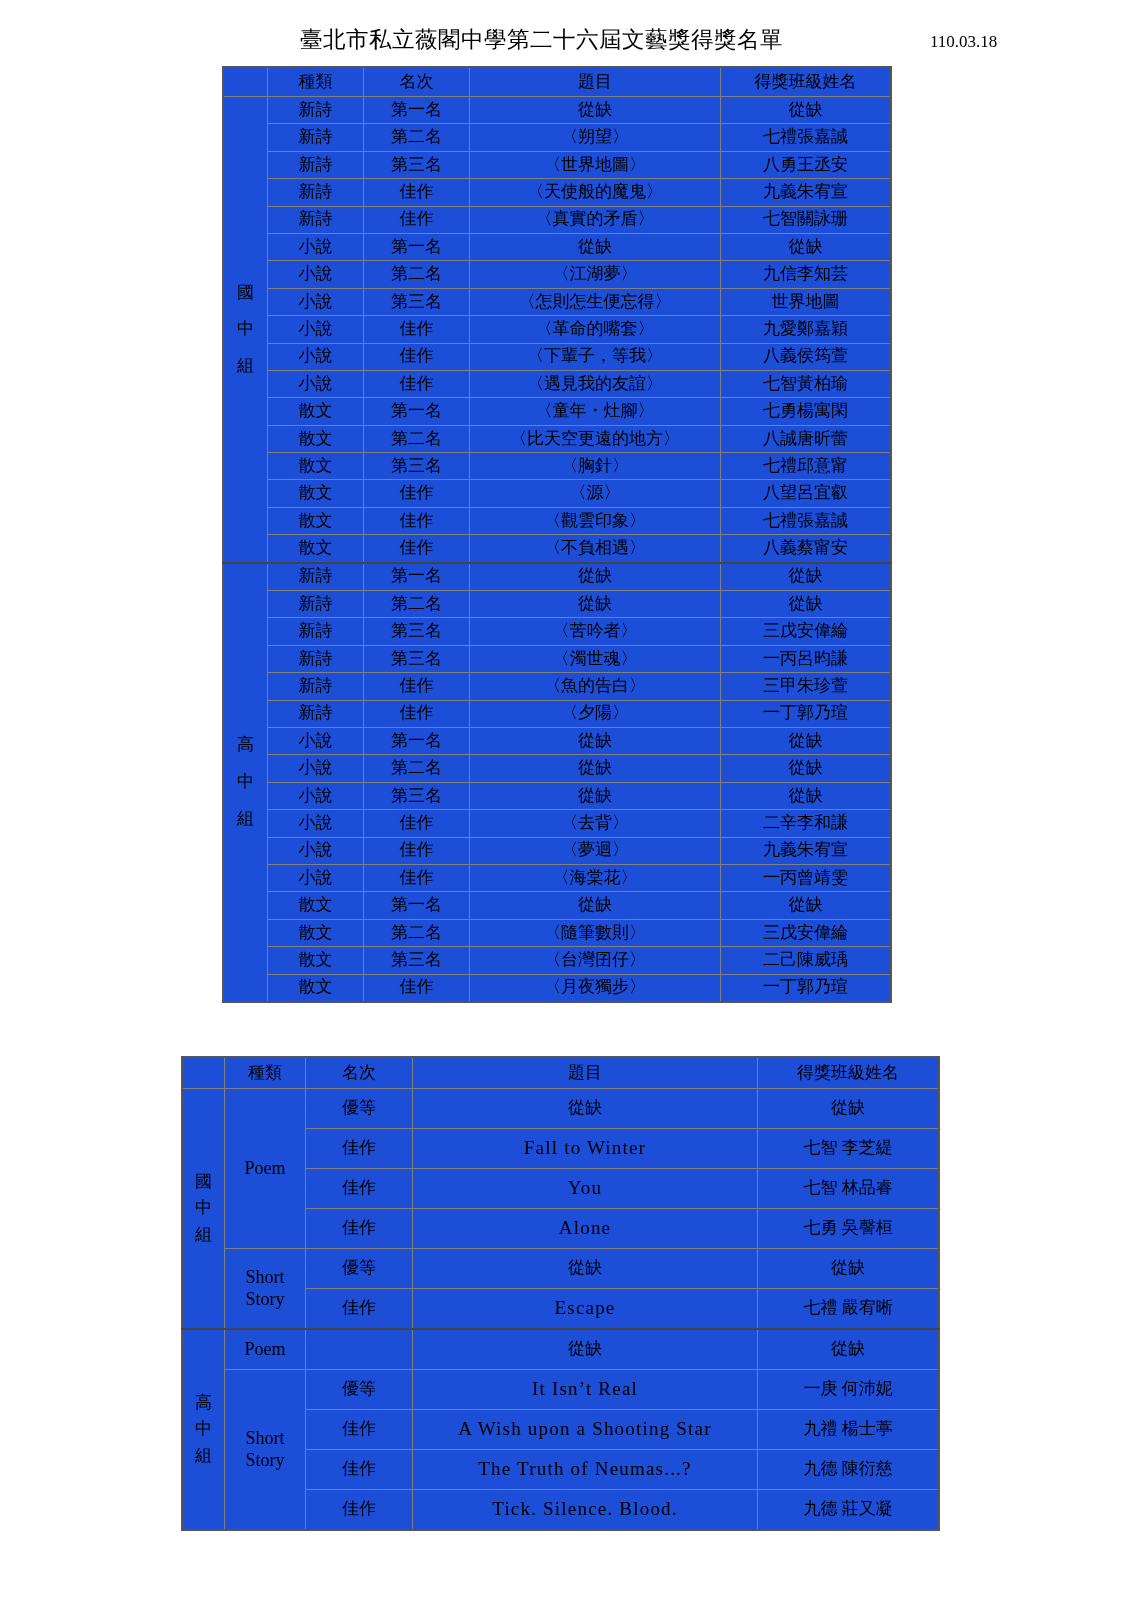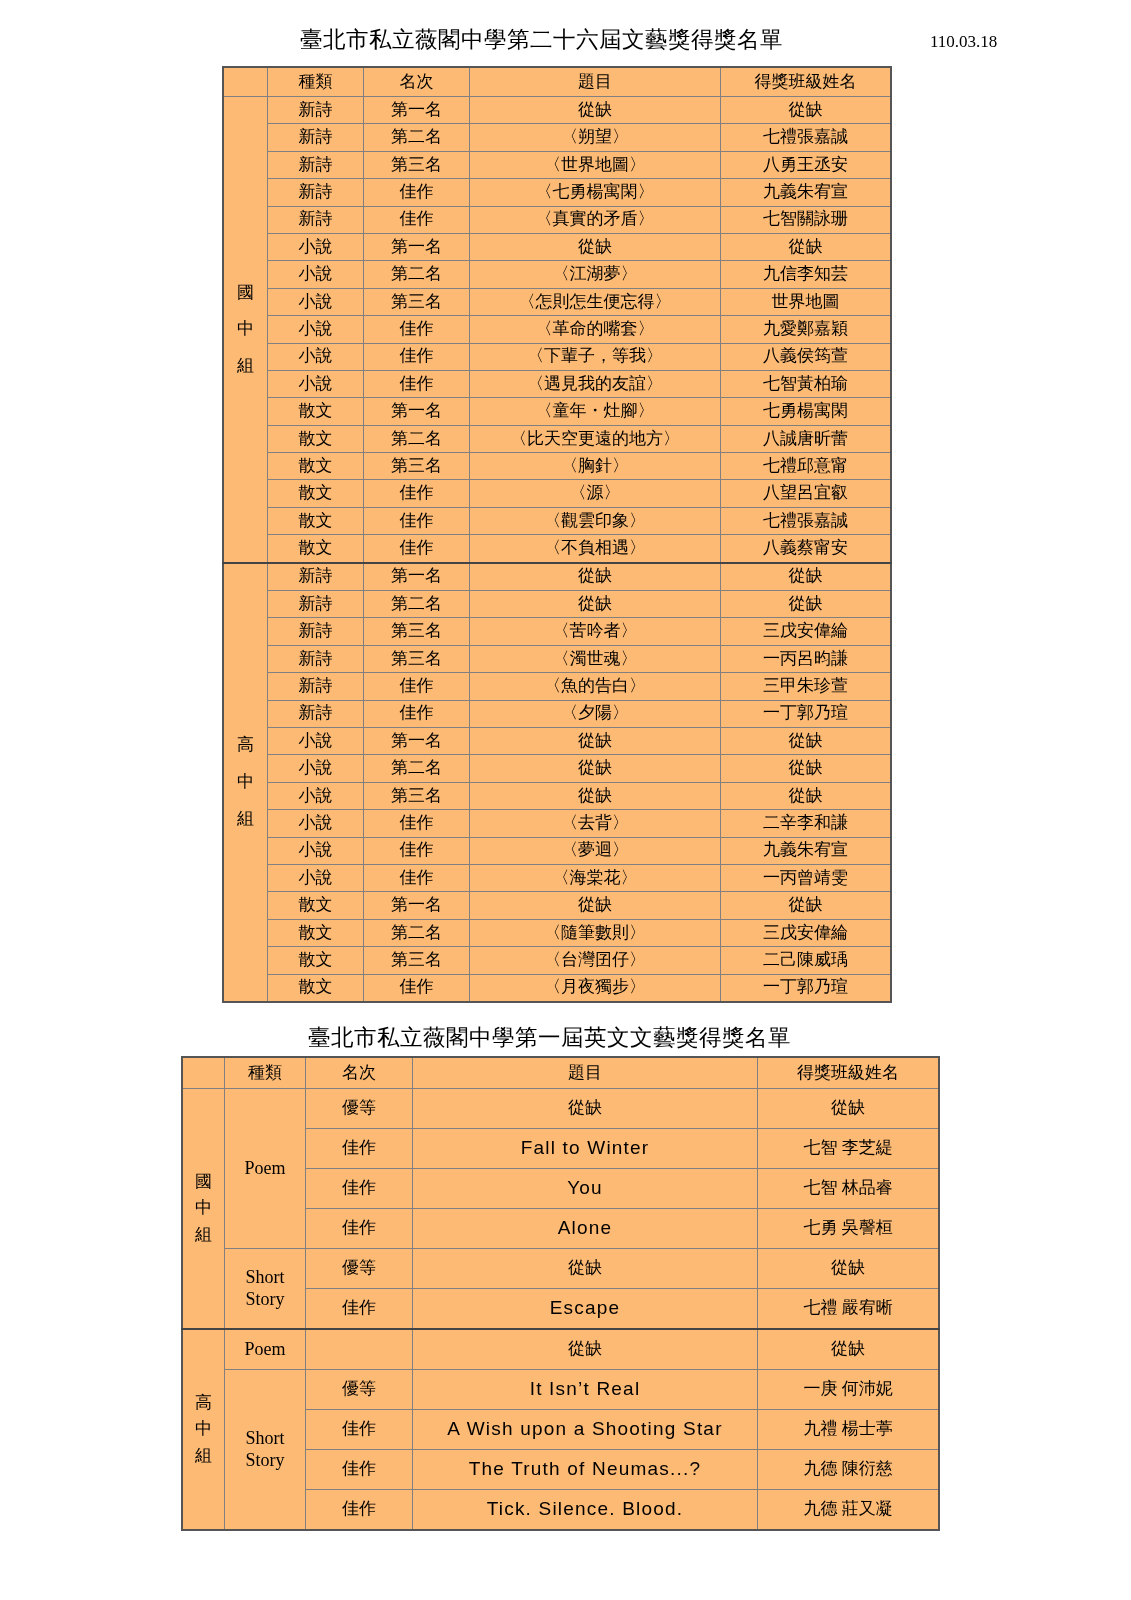--- a/index.html
+++ b/index.html
@@ -64,21 +64,21 @@
   .doc2-title {
     left: 308px;
     top: 0px;
   }
 
   
   table.grid {
     position: absolute;
     border-collapse: collapse;
     table-layout: fixed;
-    background: #fdba74;
+    background: #1d4ed8;
   }
   table.grid td {
     border: 1px solid #808080;
     text-align: center;
     vertical-align: middle;
     padding: 0;
     font-size: 17px;
     line-height: 1.1;
     white-space: nowrap;
     overflow: hidden;
@@ -126,21 +126,21 @@
   }
   #table2 td.c2-group  { width: 41px; }
   #table2 td.c2-kind   { width: 80px; }
   #table2 td.c2-rank   { width: 106px; }
   #table2 td.c2-title  { width: 344px; }
   #table2 td.c2-winner { width: 180px; }
   #table2 td.hdr { height: 30px; }
 
   
   .latin {
-    font-family: Liberation Sans, sans-serif;
+    font-family: Liberation Serif, serif;
     font-size: 19px;
     letter-spacing: 1.2px;
   }
   .kindlabel {
     font-family: Liberation Serif, serif;
     font-size: 18px;
     line-height: 1.2;
     white-space: normal;
   }
   .vlabel {
@@ -186,21 +186,21 @@
         </tr>
         <tr>
           <td class="c-kind">新詩</td>
           <td class="c-rank">第三名</td>
           <td class="c-title">〈世界地圖〉</td>
           <td class="c-winner">八勇王丞安</td>
         </tr>
         <tr>
           <td class="c-kind">新詩</td>
           <td class="c-rank">佳作</td>
-          <td class="c-title">〈七勇楊寓閑〉</td>
+          <td class="c-title">〈天使般的魔鬼〉</td>
           <td class="c-winner">九義朱宥宣</td>
         </tr>
         <tr>
           <td class="c-kind">新詩</td>
           <td class="c-rank">佳作</td>
           <td class="c-title">〈真實的矛盾〉</td>
           <td class="c-winner">七智關詠珊</td>
         </tr>
         <tr>
           <td class="c-kind">小說</td>
@@ -369,23 +369,20 @@
         </tr>
         <tr>
           <td class="c-kind">散文</td>
           <td class="c-rank">佳作</td>
           <td class="c-title">〈月夜獨步〉</td>
           <td class="c-winner">一丁郭乃瑄</td>
         </tr>
       </tbody>
   </table>
 
-  <div class="doc2-head">
-    <div class="doc-title doc2-title">臺北市私立薇閣中學第一屆英文文藝獎得獎名單</div>
-  </div>
 
   <table class="grid" id="table2">
     <tbody id="table2-body">
         <tr>
           <td class="c2-group hdr"></td>
           <td class="c2-kind hdr">種類</td>
           <td class="c2-rank hdr">名次</td>
           <td class="c2-title hdr">題目</td>
           <td class="c2-winner hdr">得獎班級姓名</td>
         </tr>

